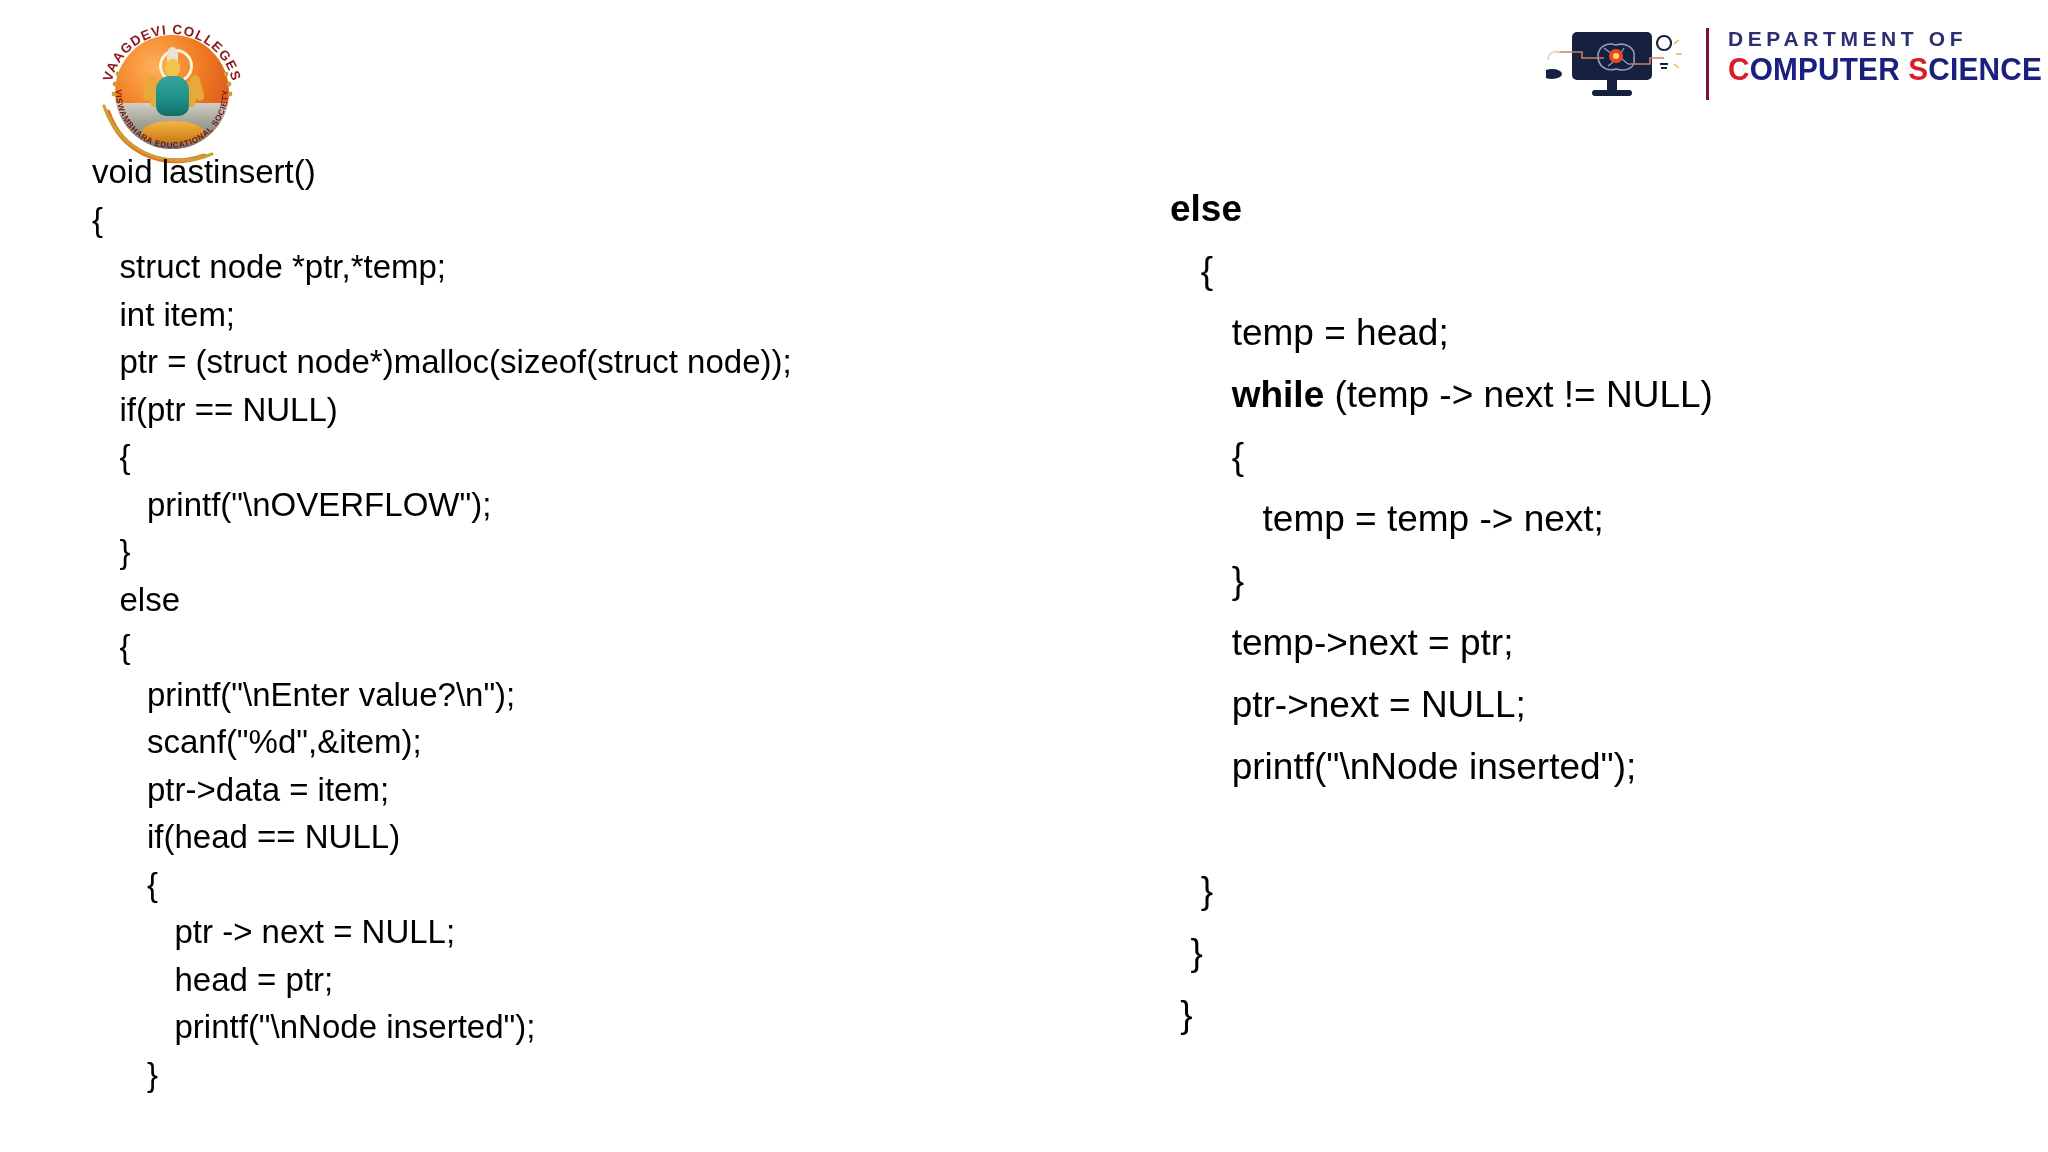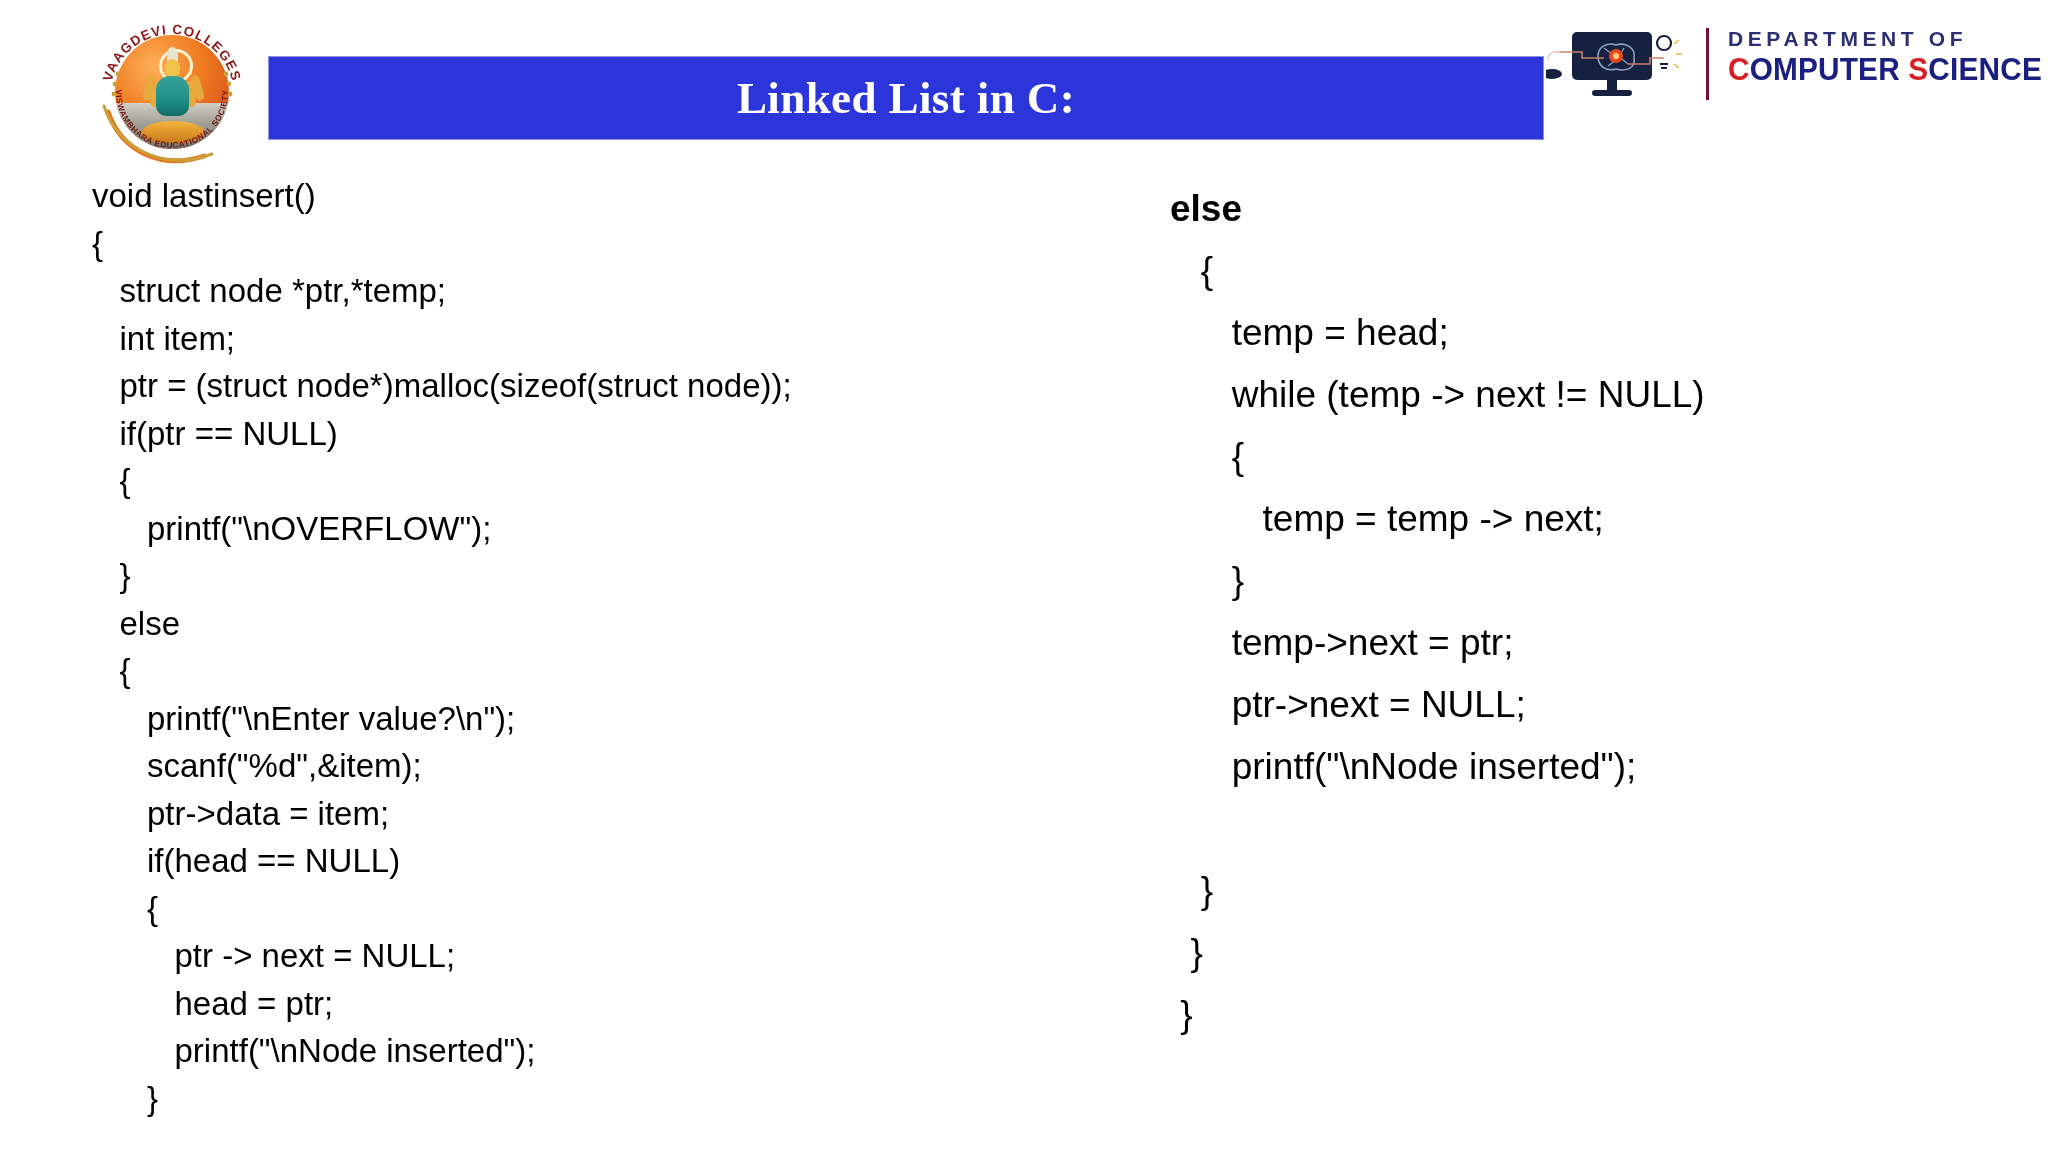--- a/index.html
+++ b/index.html
@@ -188,31 +188,30 @@
   .code-col {
     position: absolute;
     font-family: "Liberation Sans", sans-serif;
     white-space: pre;
   }
   #code-left {
     left: 92px;
     top: 148px;
     font-size: 33px;
     line-height: 47.5px;
-    margin-top: 24px;
   }
   #code-right {
     left: 1170px;
     top: 178px;
     font-size: 37px;
     line-height: 62px;
   }
   .code-line { white-space: pre; }
   .code-line.bold { font-weight: bold; }
-  .kw { font-weight: normal; }
+  .kw { font-weight: bold; }
 </style>
 </head>
 <body>
 
 <div id="header">
 
   <div id="college-logo">
     <div class="ring-outer"></div>
     <div class="disc">
       <div class="lowerband"></div>
@@ -246,23 +245,20 @@
         <circle cx="131" cy="66" r="2.4"></circle>
         <circle cx="132" cy="76" r="2.4"></circle>
       </g>
     </svg>
     <svg class="swoosh" viewBox="0 0 144 144">
       <path d="M 8,92 C 22,132 62,150 104,136" stroke="#E8751F" stroke-width="5" fill="none" stroke-linecap="round"></path>
       <path d="M 4,86 C 18,130 66,152 112,134" stroke="#C8A13A" stroke-width="3" fill="none" stroke-linecap="round"></path>
     </svg>
   </div>
 
-  <div id="title-banner">
-    <span id="title-text">Linked List in C:</span>
-  </div>
 
   <div id="dept-logo">
     <svg id="dept-monitor" viewBox="0 0 136 80">
       <rect x="26" y="8" width="80" height="48" rx="5" fill="#16203F"></rect>
       <rect x="61" y="56" width="10" height="10" fill="#16203F"></rect>
       <rect x="46" y="66" width="40" height="6" rx="3" fill="#16203F"></rect>
       <path d="M 52,32 C 52,22 62,18 70,21 C 80,18 90,24 88,34 C 90,44 80,48 70,45 C 60,48 52,42 52,32 Z" fill="none" stroke="#8FA2C8" stroke-width="1.6"></path>
       <path d="M 58,24 L 66,30 M 62,42 L 70,36 M 78,24 L 74,31 M 82,40 L 76,35" stroke="#8FA2C8" stroke-width="1.2"></path>
       <circle cx="70" cy="32" r="7" fill="#E8491E"></circle>
       <circle cx="70" cy="32" r="3" fill="#FFD27A"></circle>

